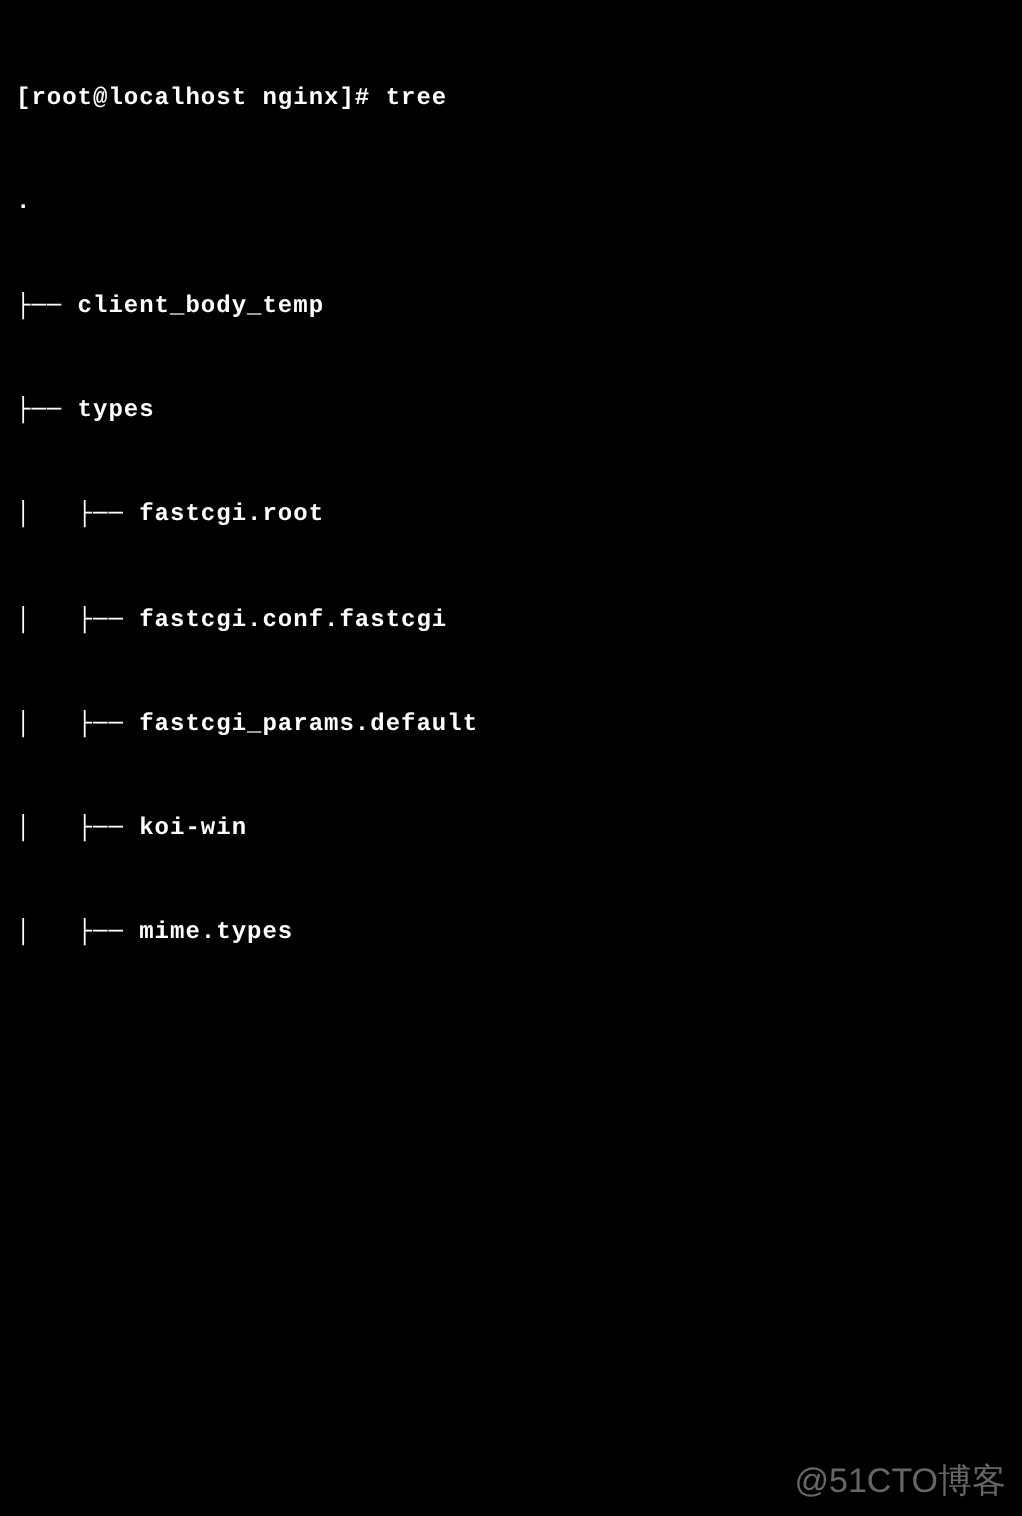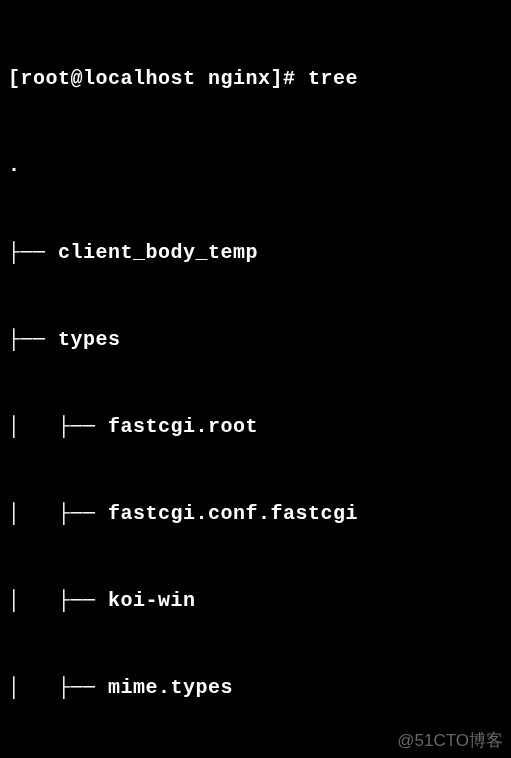--- a/index.html
+++ b/index.html
@@ -11,21 +11,21 @@
     overflow: hidden;
   }
   .terminal {
     position: absolute;
     top: 0;
     left: 0;
     width: 511px;
     height: 758px;
     background: #000000;
     font-family: "Courier New", Courier, monospace;
-    font-size: 20px;
+    font-size: 12px;
     font-weight: bold;
     color: #ffffff;
     padding: 6px 8px;
     box-sizing: border-box;
     line-height: 1.45;
     white-space: pre;
     letter-spacing: 0.5px;
   }
   .line { display: block; }
   .watermark {
@@ -41,20 +41,21 @@
 </head>
 <body>
 
 <div class="terminal">
   <span class="line">[root@localhost nginx]# tree</span>
   <span class="line">.</span>
   <span class="line">├── client_body_temp</span>
   <span class="line">├── types</span>
   <span class="line">│   ├── fastcgi.root</span>
   <span class="line">│   ├── fastcgi.conf.fastcgi</span>
+  <span class="line">│   ├── fastcgi_params.default</span>
   <span class="line">│   ├── koi-win</span>
   <span class="line">│   ├── mime.types</span>
   
   
   
   
   
   
   
   

